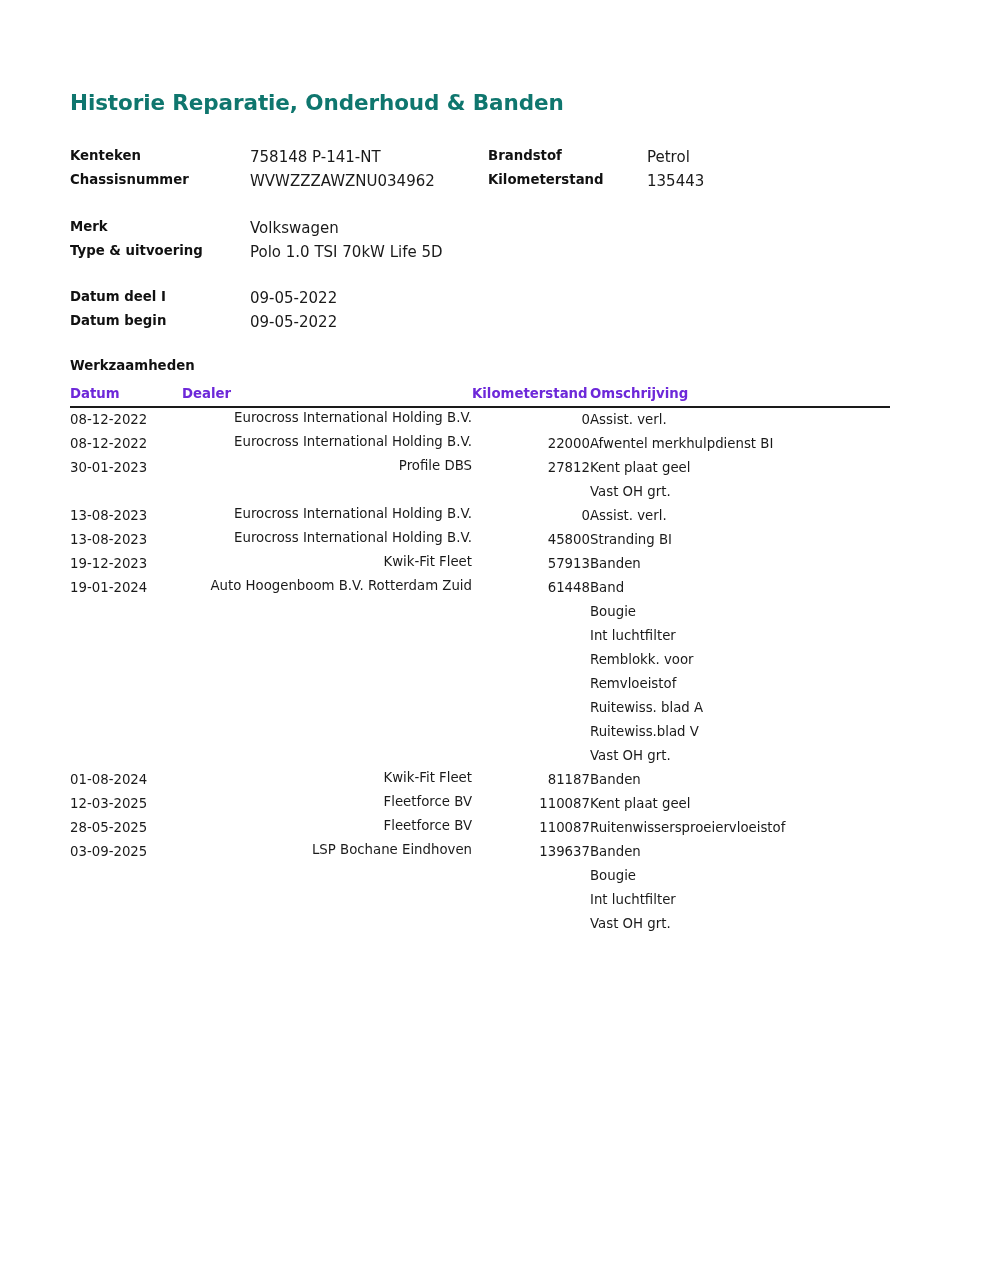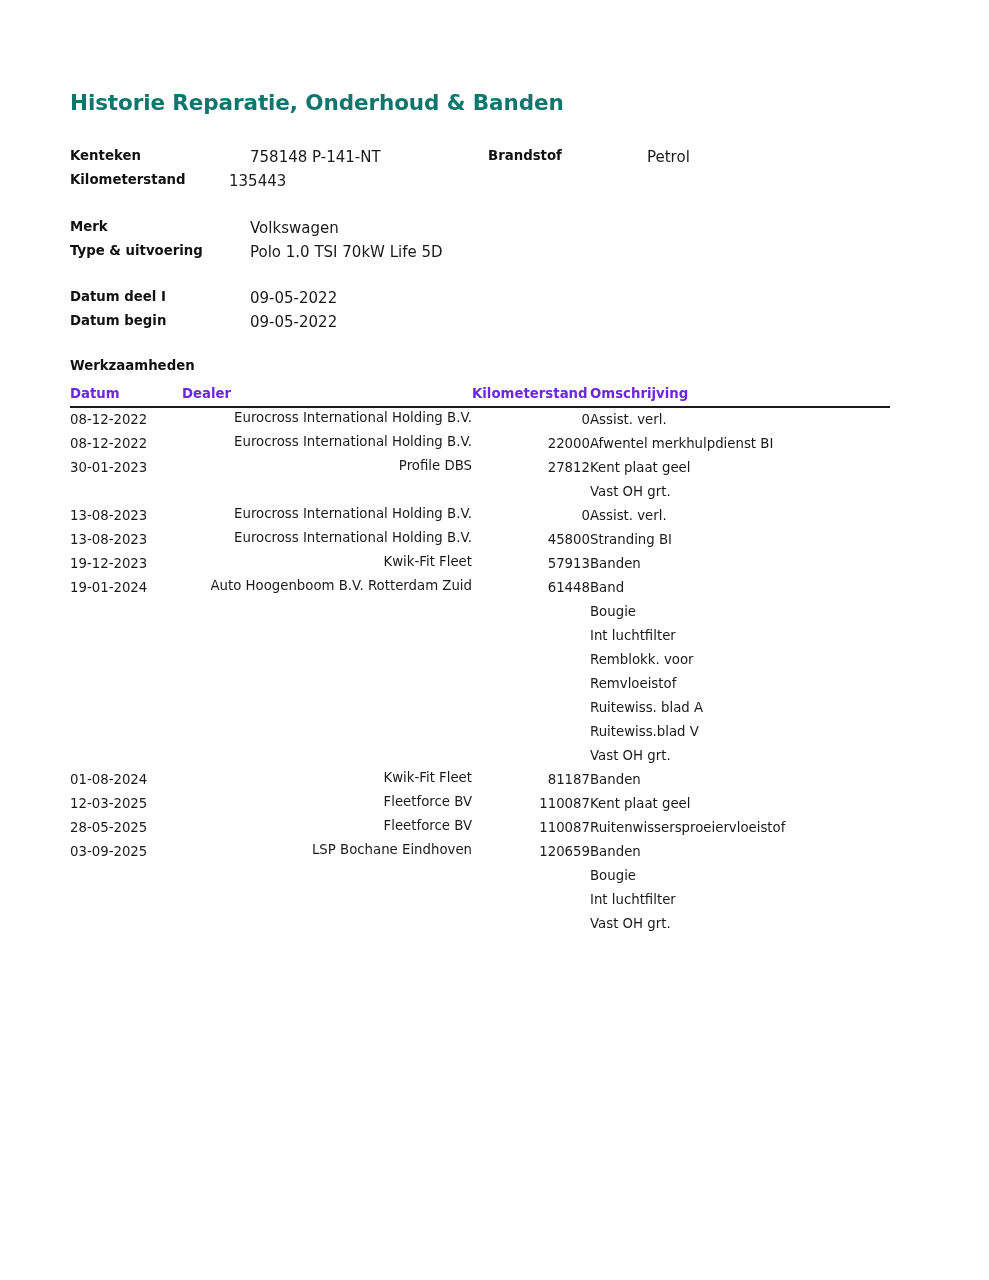--- a/index.html
+++ b/index.html
@@ -143,20 +143,24 @@
         <div class="info-col left">
           <span class="info-label">Kenteken</span>
           <span class="info-value">758148 P-141-NT</span>
         </div>
         <div class="info-col right">
           <span class="info-label">Brandstof</span>
           <span class="info-value">Petrol</span>
         </div>
       </div>
       <div class="info-row">
+        <div class="info-col left">
+          <span class="info-label">Chassisnummer</span>
+          <span class="info-value">WVWZZZAWZNU034962</span>
+        </div>
         <div class="info-col right">
           <span class="info-label">Kilometerstand</span>
           <span class="info-value">135443</span>
         </div>
       </div>
     </div>
 
     <div class="group-gap-a"></div>
 
     <div class="info-group">
@@ -317,21 +321,21 @@
             <td class="km">110087</td>
             <td class="desc">
               <span class="desc-line">Ruitenwissersproeiervloeistof</span>
             </td>
           </tr>
           <tr>
             <td class="date">03-09-2025</td>
             <td class="dealer">
               <span class="dealer-text">LSP Bochane Eindhoven</span>
             </td>
-            <td class="km">120659</td>
+            <td class="km">139637</td>
             <td class="desc">
               <span class="desc-line">Banden</span>
               <span class="desc-line">Bougie</span>
               <span class="desc-line">Int luchtfilter</span>
               <span class="desc-line">Vast OH grt.</span>
             </td>
           </tr>
         </tbody>
     </table>
   </div>

